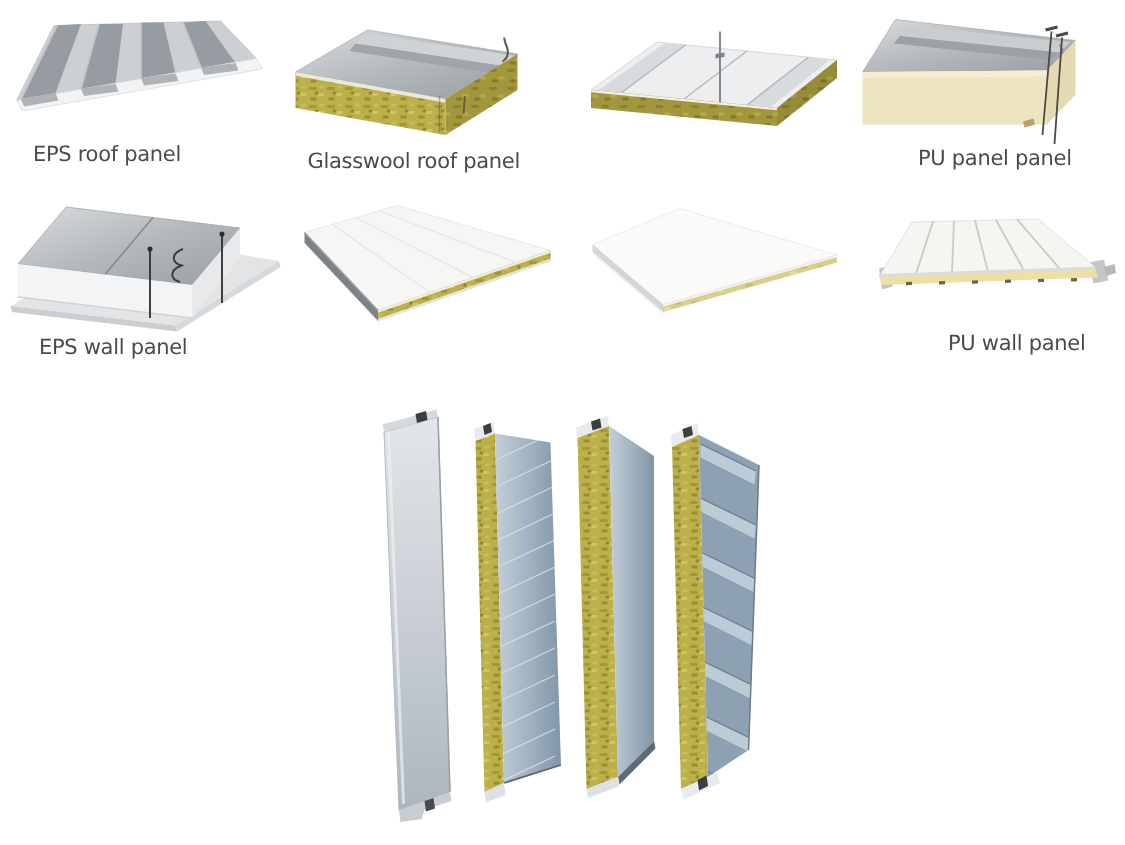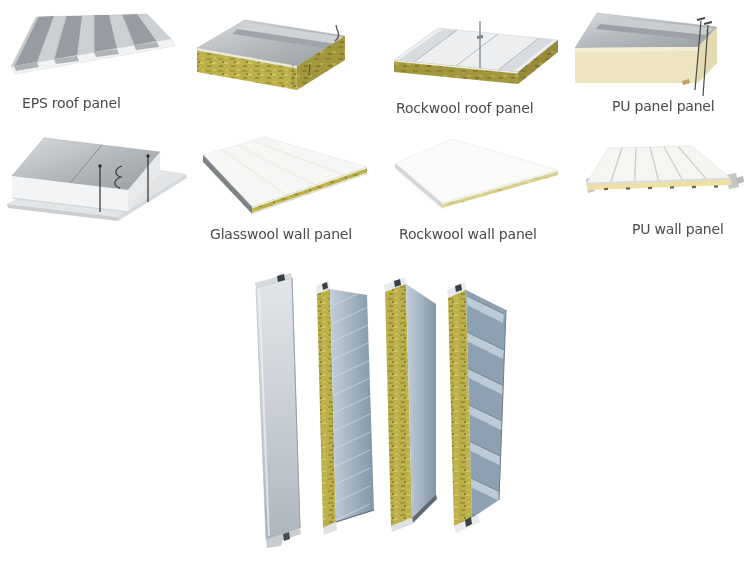--- a/index.html
+++ b/index.html
@@ -205,24 +205,23 @@
         <polygon points="40,45.5 44,45.3 44,47.5 40,47.7"></polygon>
         <polygon points="62,45 66,44.8 66,47 62,47.2"></polygon>
         <polygon points="84,44.5 88,44.3 88,46.5 84,46.7"></polygon>
         <polygon points="106,44 110,43.8 110,46 106,46.2"></polygon>
         <polygon points="128,43.5 132,43.3 132,45.5 128,45.7"></polygon>
       </g>
     </svg>
   </figure>
 
   <div class="label" style="left:22px;top:94px">EPS roof panel</div>
-  <div class="label" style="left:396px;top:99px">Rockwool roof panel</div>
+  <div class="label" style="left:205px;top:99px">Glasswool roof panel</div>
   <div class="label" style="left:612px;top:97px">PU panel panel</div>
-  <div class="label" style="left:210px;top:225px">Glasswool wall panel</div>
-  <div class="label" style="left:399px;top:225px">Rockwool wall panel</div>
+  <div class="label" style="left:26px;top:223px">EPS wall panel</div>
   <div class="label" style="left:632px;top:220px">PU wall panel</div>
 
   <figure class="tile" style="left:243px;top:272px;width:270px;height:288px">
     <svg width="270" height="288" viewBox="0 0 270 288">
 
       <g>
         <polygon points="13,16 49,6 57,256 23,268" fill="url(#gSteelV)" stroke="#aeb5ba" stroke-width="0.6"></polygon>
         <line x1="16" y1="16" x2="26" y2="264" stroke="#eef1f3" stroke-width="2" opacity="0.7"></line>
         <line x1="49" y1="6" x2="57" y2="256" stroke="#98a0a6" stroke-width="1"></line>
         <polygon points="13,16 49,6 48,1 12,11" fill="#d4d9dc"></polygon>

